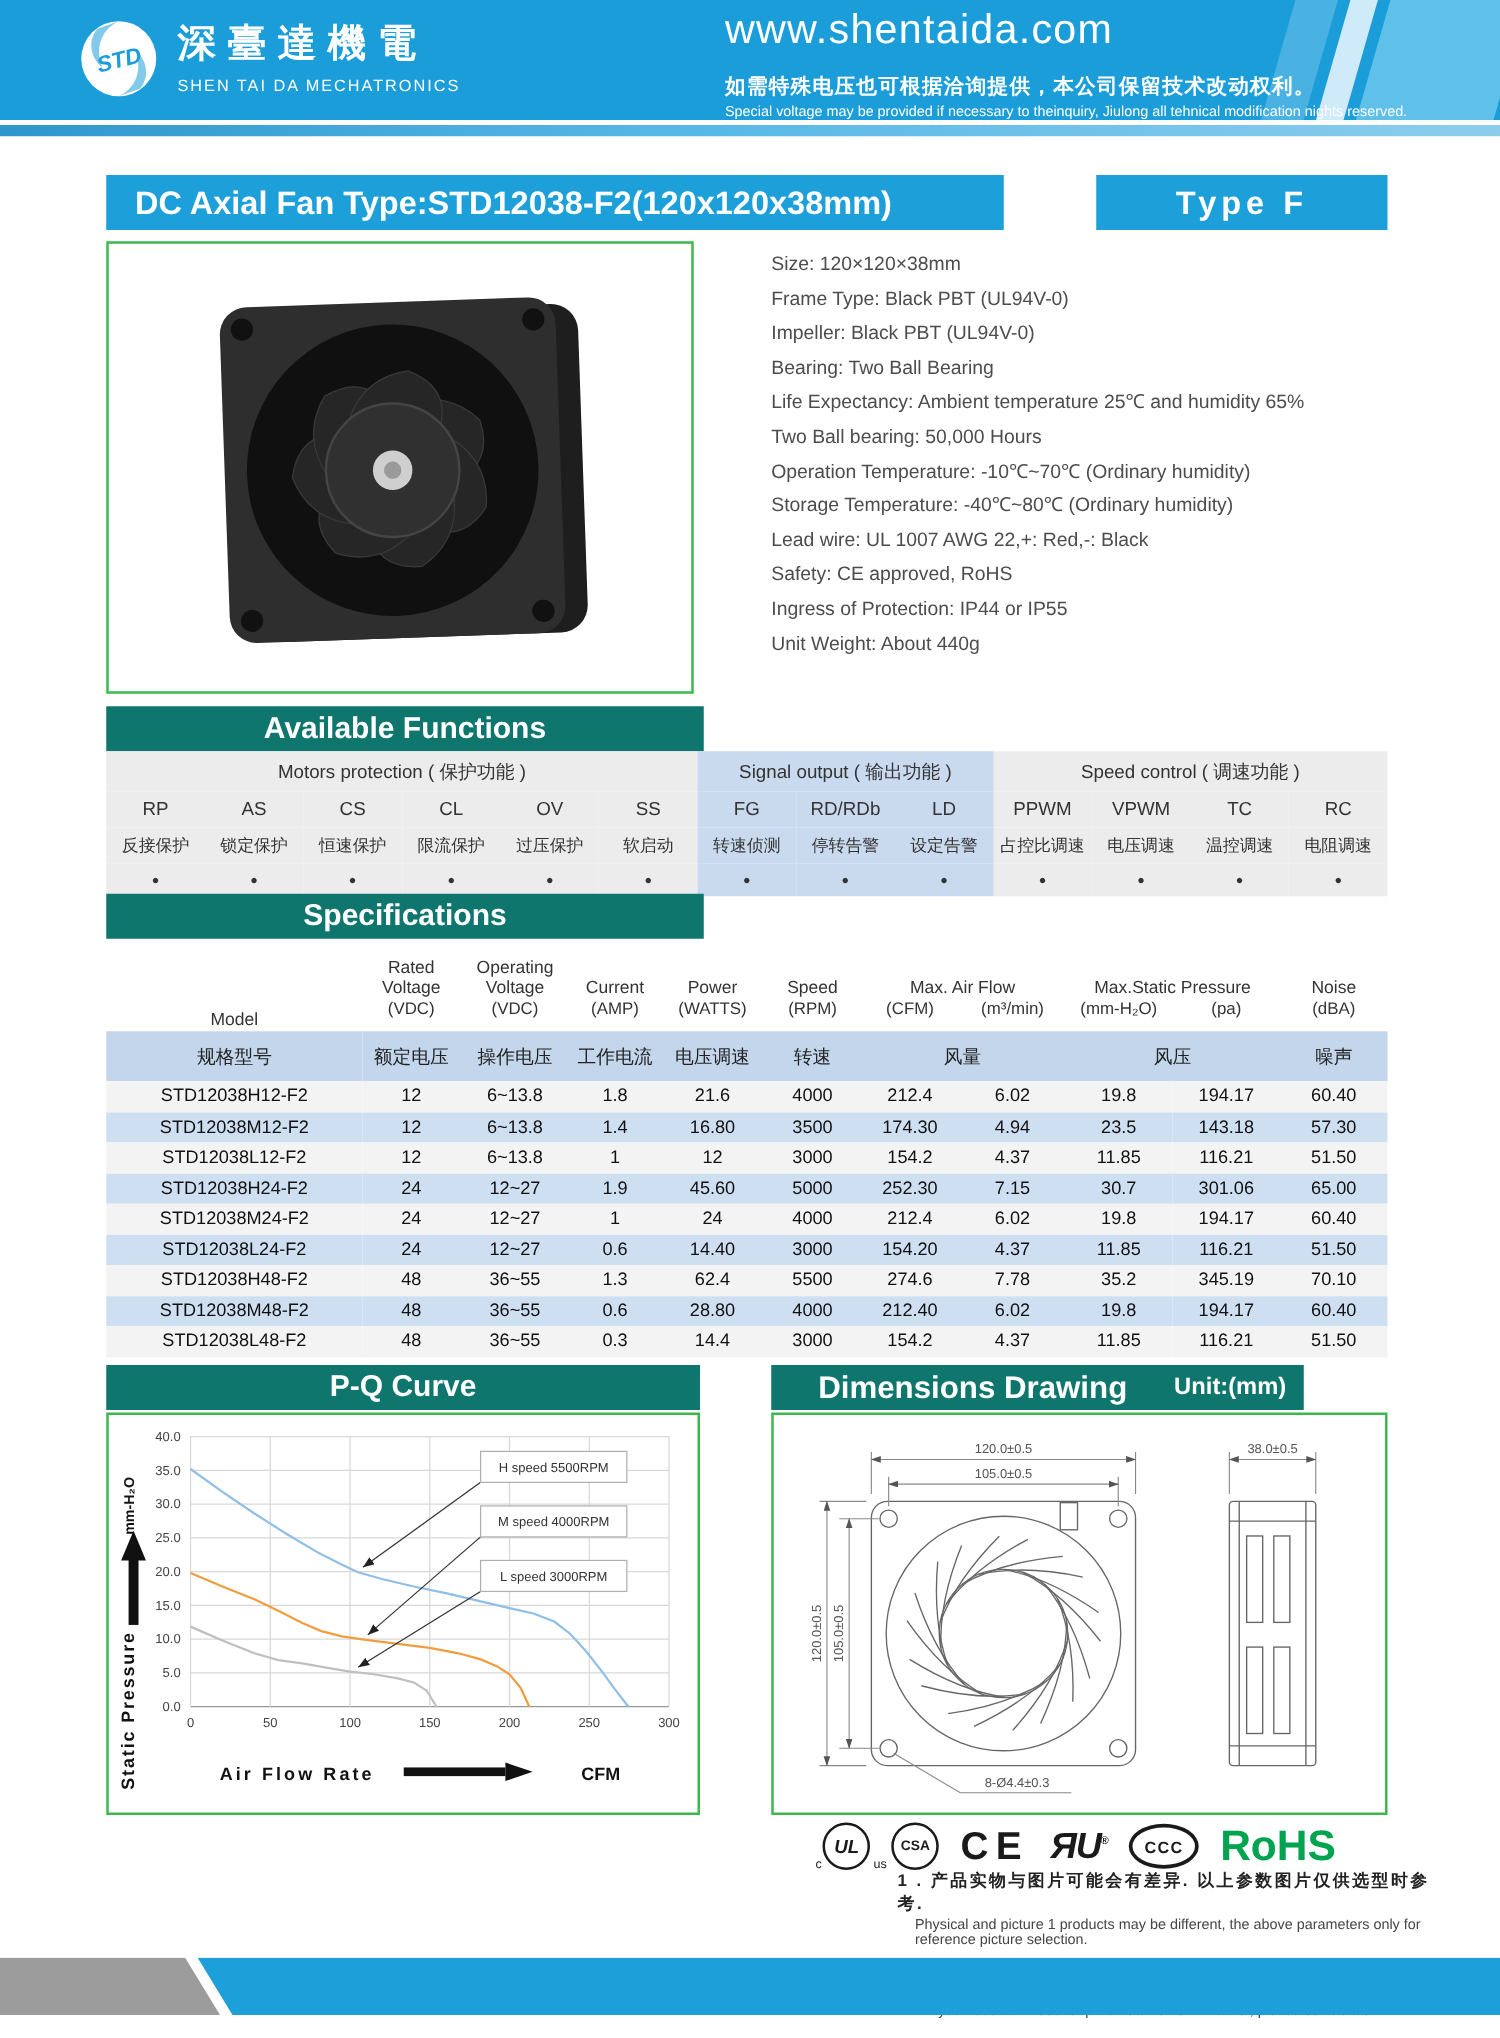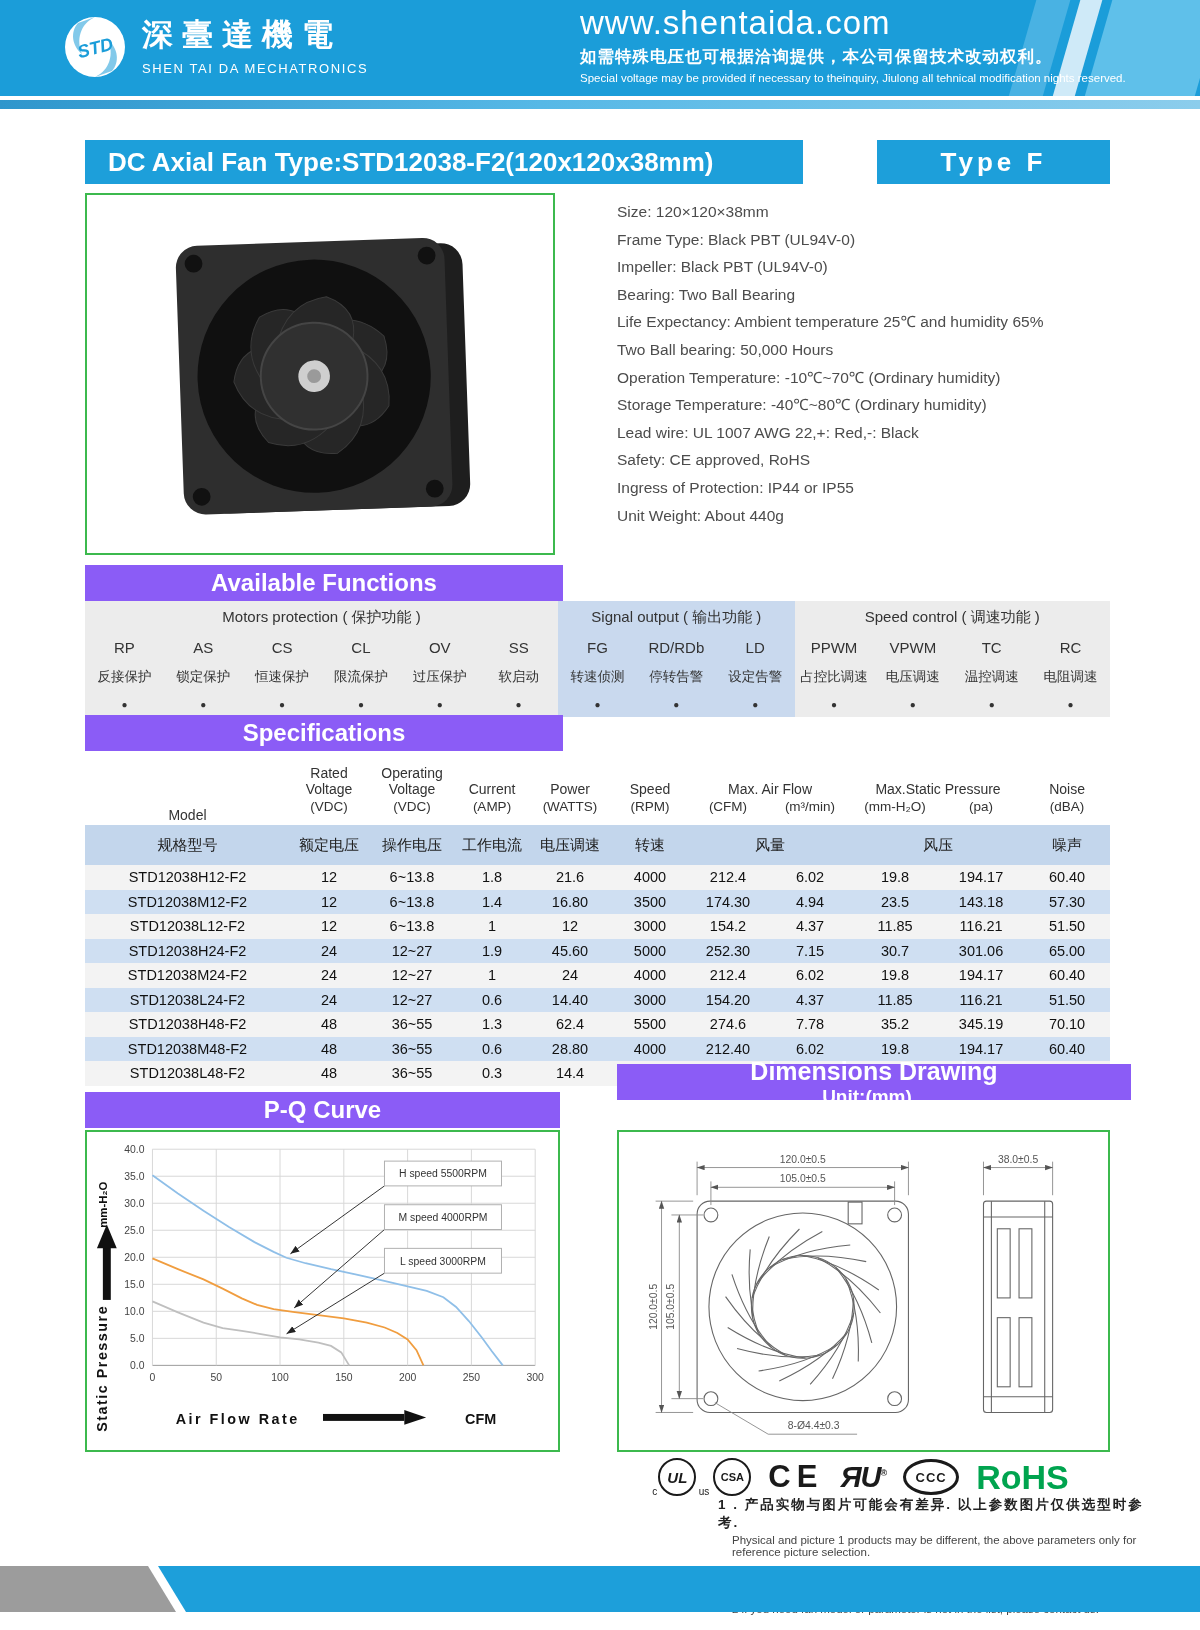--- a/index.html
+++ b/index.html
@@ -10,40 +10,40 @@
   .stripe{position:absolute;top:-12px;height:124px;transform:skewX(-16deg);}
   .s1{left:1022px;width:34px;background:#49b2e3;}
   .s2{left:1066px;width:22px;background:#cfeaf8;}
   .s3{left:1098px;width:110px;background:#5fc0ea;}
   .logo{position:absolute;left:62px;top:14px;width:66px;height:66px;}
   .co{position:absolute;left:142px;top:14px;color:#fff;}
   .co-cn{font-size:31px;font-weight:bold;letter-spacing:9px;}
   .co-en{font-size:13px;letter-spacing:1.6px;margin-top:5px;}
   .site{position:absolute;left:580px;top:4px;color:#fff;}
   .url{font-size:33px;letter-spacing:1px;}
-  .tag-cn{font-size:16.5px;font-weight:bold;margin-top:4px;letter-spacing:1px;}
+  .tag-cn{font-size:16.5px;font-weight:bold;margin-top:16px;letter-spacing:1px;}
   .tag-en{font-size:11.5px;margin-top:4px;}
   .hdr-bar{position:absolute;left:0;top:100px;width:1200px;height:9px;
            background:linear-gradient(90deg,#2f96cc,#56b8e6 45%,#8ccdec);}
   
   .tbar-left{position:absolute;left:85px;top:140px;width:718px;height:44px;background:#1d9fda;
              color:#fff;font-size:26px;font-weight:bold;display:flex;align-items:center;padding-left:23px;box-sizing:border-box;}
   .tbar-right{position:absolute;left:877px;top:140px;width:233px;height:44px;background:#1d9fda;
               color:#fff;font-size:26px;font-weight:bold;display:flex;align-items:center;justify-content:center;letter-spacing:4px;}
   
   .photo-box{position:absolute;left:85px;top:193px;width:470px;height:362px;border:2px solid #3cb94d;
              box-sizing:border-box;background:#fff;display:flex;align-items:center;justify-content:center;}
   .spec-list{position:absolute;left:617px;top:198px;width:510px;font-size:15.5px;line-height:27.6px;color:#4c4c4c;}
   
-  .sec-title{position:absolute;height:36px;background:#8b5cf6;color:#fff;font-weight:bold;font-size:24px;
+  .sec-title{position:absolute;height:36px;background:#0f766e;color:#fff;font-weight:bold;font-size:24px;
              display:flex;align-items:center;justify-content:center;}
   .t-func{left:85px;top:565px;width:478px;}
   .t-spec{left:85px;top:715px;width:478px;}
   .t-pq{left:85px;top:1092px;width:475px;}
-  .t-dim{left:617px;top:1064px;width:514px;flex-direction:column;}
+  .t-dim{left:617px;top:1092px;width:426px;}
   .t-dim .main{flex:1;text-align:center;font-size:25px;}
   .t-dim .unit{font-size:19px;padding-right:14px;}
   
   .func-table{position:absolute;left:85px;top:601px;width:1025px;border-collapse:collapse;table-layout:fixed;}
   .func-table td{text-align:center;color:#333;}
   .f-g td{height:30px;font-size:15px;}
   .f-c td{height:27px;font-size:15px;}
   .f-n td{height:27px;font-size:13.5px;}
   .f-d td{height:24px;font-size:10px;}
   .bg-gray{background:#ececec;}

